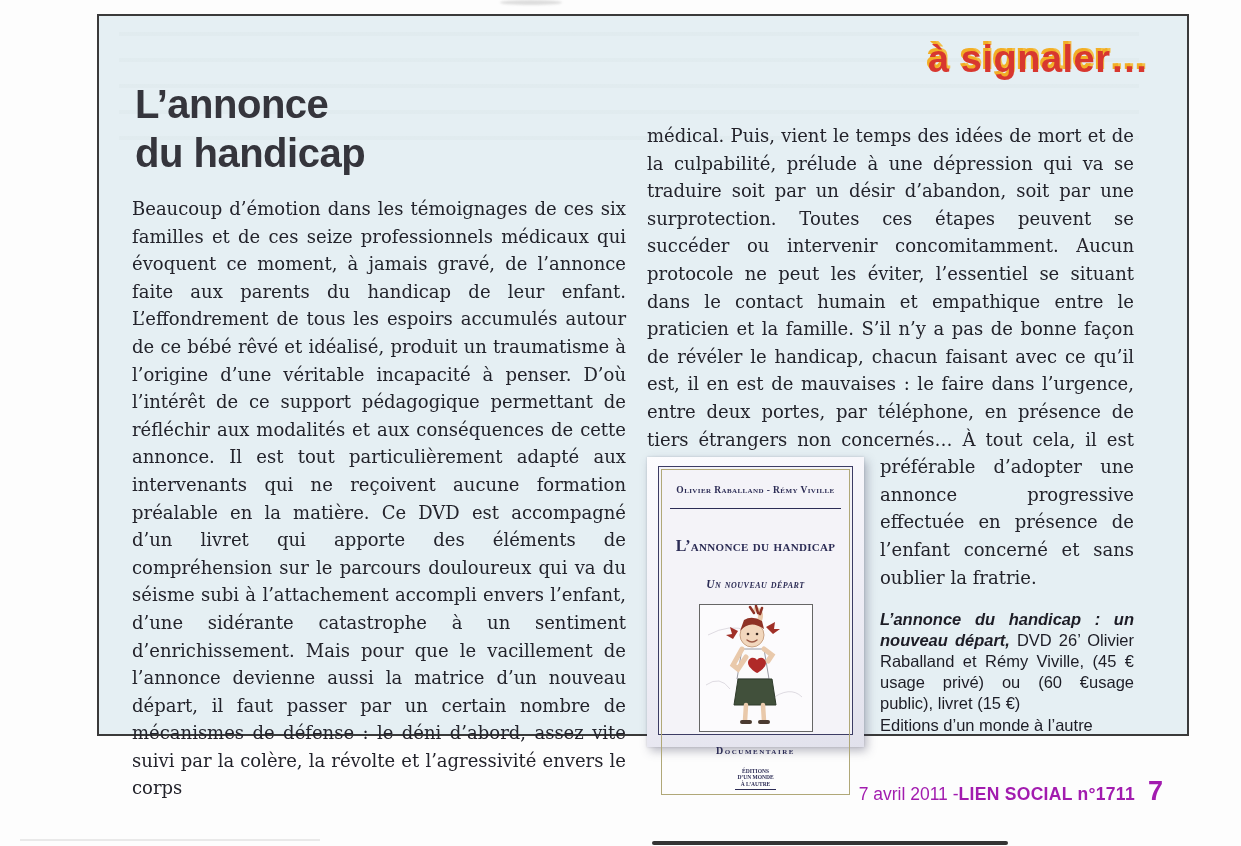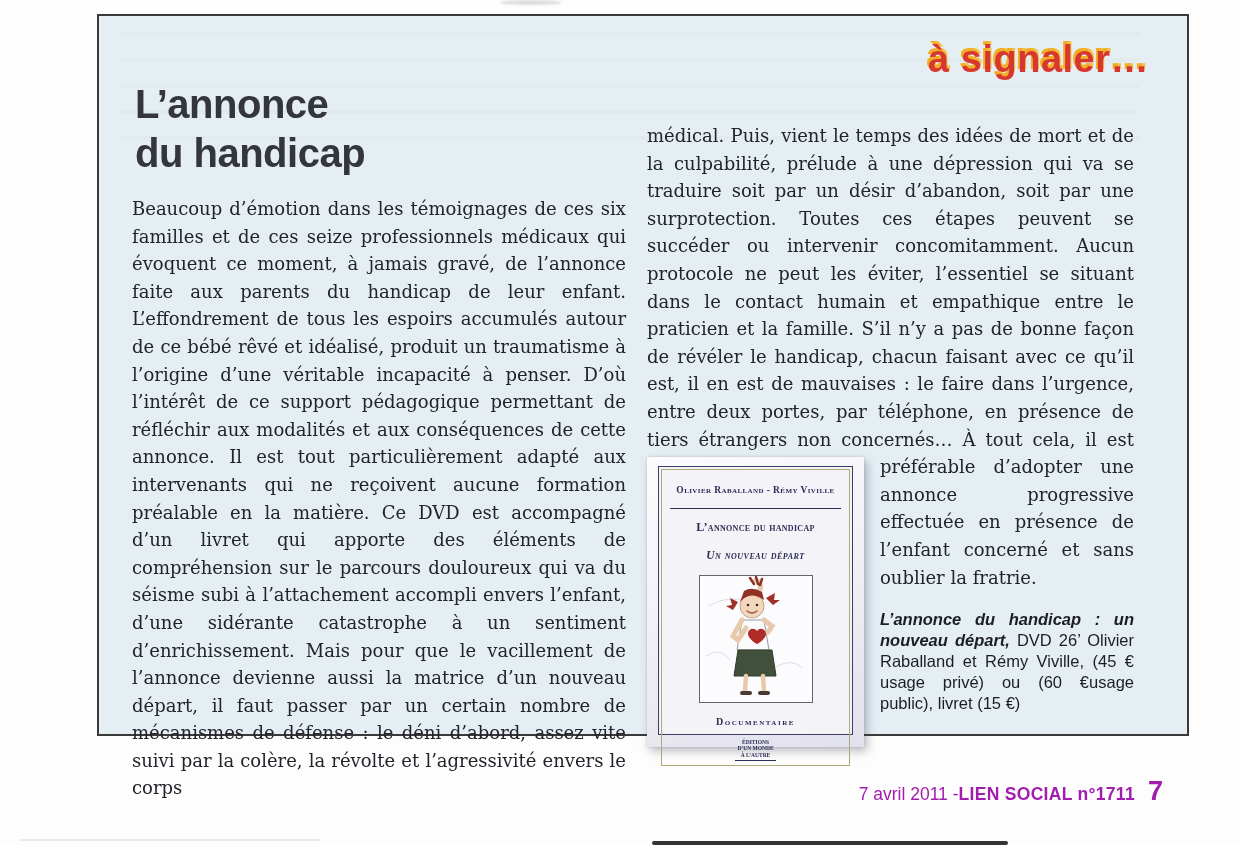--- a/index.html
+++ b/index.html
@@ -28,23 +28,23 @@
   .dvd-mat{width:100%;height:100%;box-sizing:border-box;padding:9px 11px 12px;
            background:linear-gradient(160deg,#fcfcfe 0%,#efeef6 55%,#e1e1ec 100%);
            box-shadow:3px 4px 9px rgba(60,60,90,.35), 0 0 2px rgba(60,60,90,.2);}
   .cover{height:100%;box-sizing:border-box;background:#f4f3f8;border:1px solid #3c3c64;
          padding:2px;display:flex;flex-direction:column;}
   .cover-inner{flex:1;border:1px solid #b0a878;display:flex;flex-direction:column;
                align-items:center;padding:5px 4px 4px;box-sizing:border-box;
                color:#2c2c55;font-family:"Liberation Serif","DejaVu Serif",serif;}
   .cover-authors{font-size:9.5px;font-weight:700;font-variant:small-caps;letter-spacing:.4px;
                  text-align:center;padding:2px 0 3px;border-bottom:1px solid #2c2c55;width:96%;}
-  .cover-title{font-size:12px;font-weight:700;font-variant:small-caps;letter-spacing:.3px;margin-top:5px;}
+  .cover-title{font-size:16px;font-weight:700;font-variant:small-caps;letter-spacing:.3px;margin-top:23px;}
   .cover-subtitle{font-size:11.5px;font-weight:700;font-style:italic;font-variant:small-caps;
-                  letter-spacing:.5px;margin-top:1px;}
+                  letter-spacing:.5px;margin-top:12px;}
   .cover-art{width:112px;height:126px;border:1px solid #666;background:#fcfbfd;margin:5px auto 5px;}
   .cover-genre{font-size:10px;font-weight:700;font-variant:small-caps;letter-spacing:1.5px;}
   .cover-pub{margin-top:3px;font-size:5.5px;font-weight:700;text-transform:uppercase;
              line-height:1.25;text-align:center;border-bottom:1px solid #2c2c55;padding:0 2px 1px;}
   
   .caption{margin-top:18px;font-family:"Liberation Sans",sans-serif;font-size:16.5px;
            line-height:21px;color:#1d1d26;text-align:left;padding-left:14px;}
   .caption p{margin:0;text-align:justify;}
   .caption-lead{font-weight:700;font-style:italic;}
   .caption-line{margin-top:1px;}
@@ -113,20 +113,21 @@
                 <div>à l’autre</div>
               </div>
             </div>
           </div>
         </div>
       </div>
       <span>cela, il est préférable d’adopter une annonce progressive effectuée en présence de l’enfant concerné et sans oublier la fratrie.</span>
 
       <div class="caption">
         <p><span class="caption-lead">L’annonce du handicap : un nouveau départ,</span><span> DVD 26’ Olivier Raballand et Rémy Viville, (45 € usage privé) ou (60 €usage public), livret (15 €)</span></p>
+        <div class="caption-line">Editions d’un monde à l’autre</div>
       </div>
     </div>
   </div>
 
   <div class="footer">
     <span>7 avril 2011 - </span>
     <span class="journal">LIEN SOCIAL n°1711</span>
     <span class="pagenum">7</span>
   </div>
 

